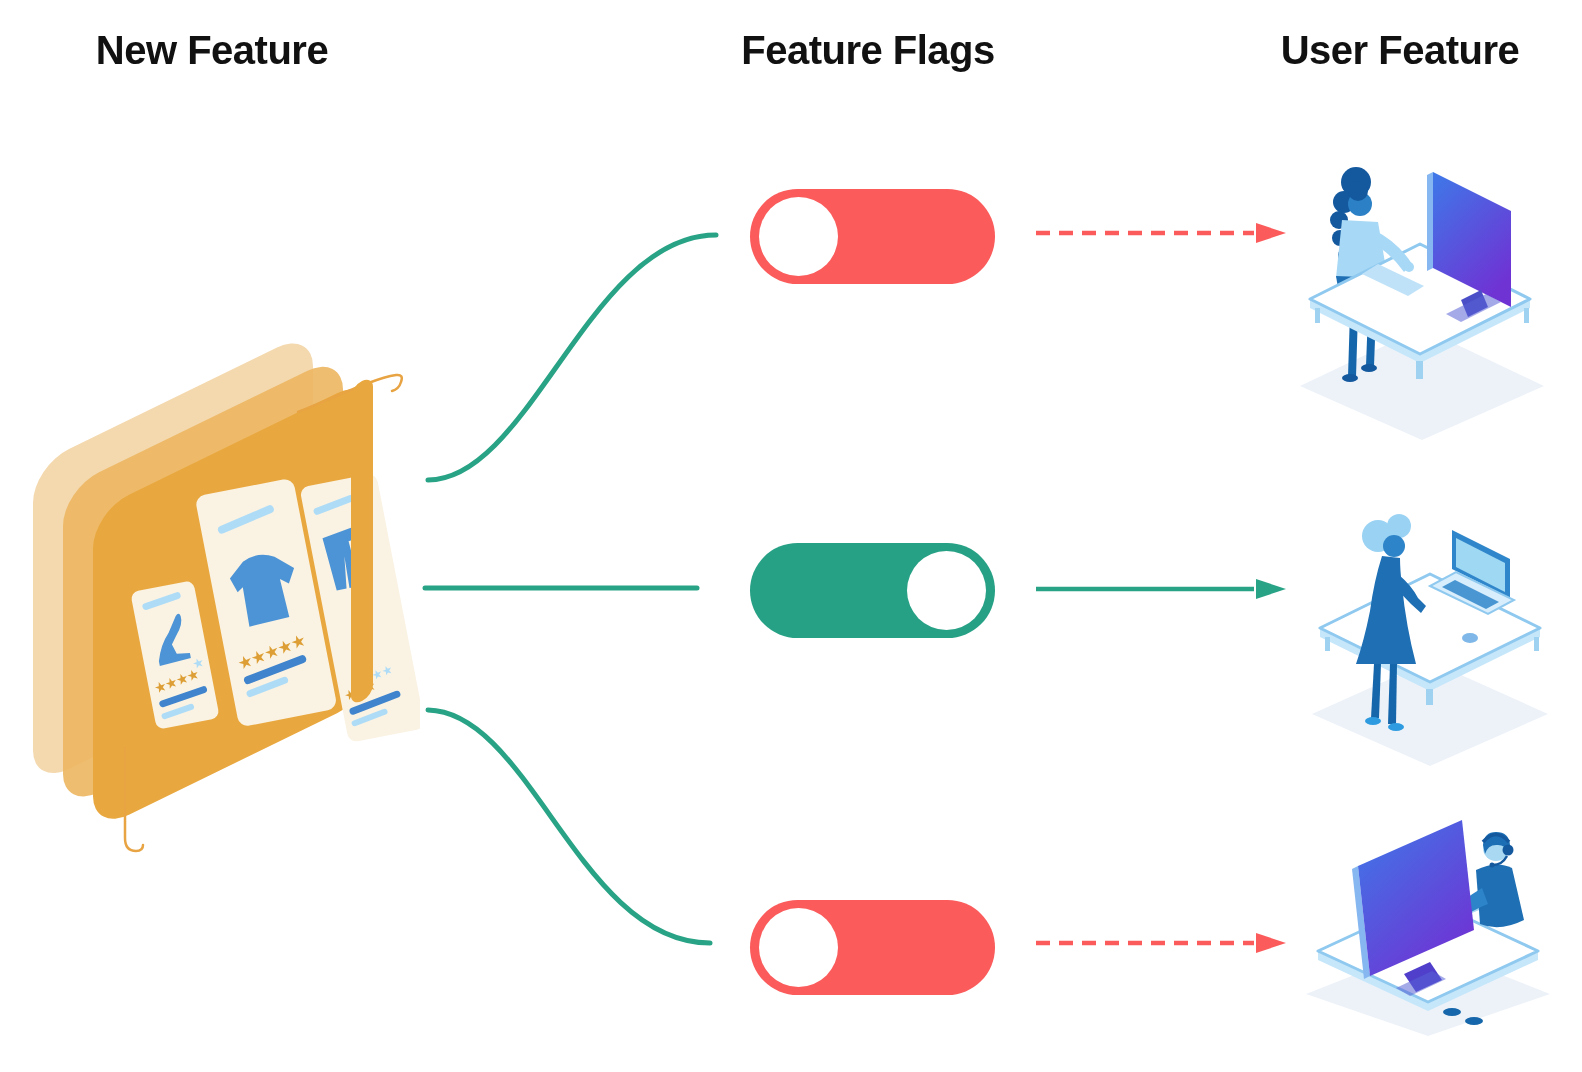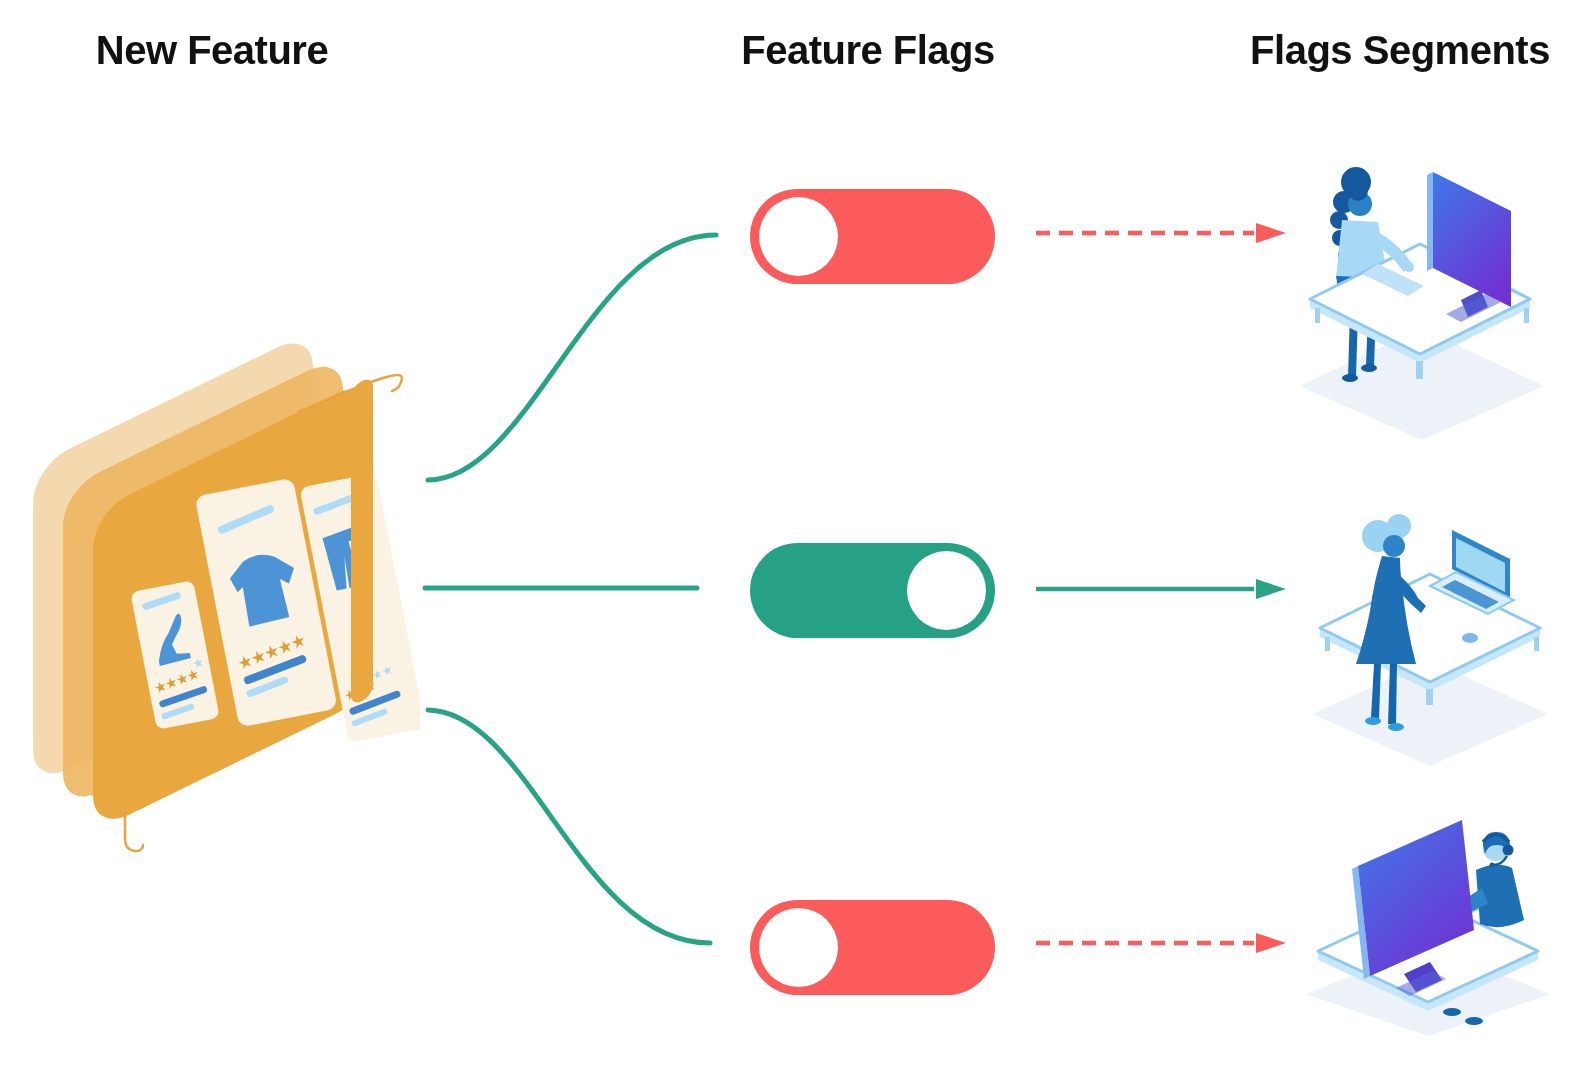--- a/index.html
+++ b/index.html
@@ -23,21 +23,21 @@
   .arrow.solid polygon{fill:#29A385;}
   .abs{position:absolute;}
 </style>
 </head>
 <body>
 
 <div id="canvas">
 
   <div class="col-title" style="left:212px">New Feature</div>
   <div class="col-title" style="left:868px">Feature Flags</div>
-  <div class="col-title" style="left:1400px">Flags Segments</div>
+  <div class="col-title" style="left:1400px">User Feature</div>
 
   <svg class="abs" style="left:30px;top:320px" width="390" height="545" viewBox="0 0 390 545">
 
     <g transform="skewY(-26)">
       <rect x="3" y="148" width="280" height="320" rx="36" fill="#F4D9AF"></rect>
       <rect x="33" y="186" width="280" height="320" rx="36" fill="#EDB763" opacity="0.92"></rect>
       <rect x="63" y="223" width="280" height="320" rx="36" fill="#E9A83F"></rect>
     </g>
 
     <path d="M268,92 C310,75 345,58 366,55 Q374,54 371,62 Q369,69 362,71" fill="none" stroke="#E8A342" stroke-width="2.5" stroke-linecap="round"></path>

